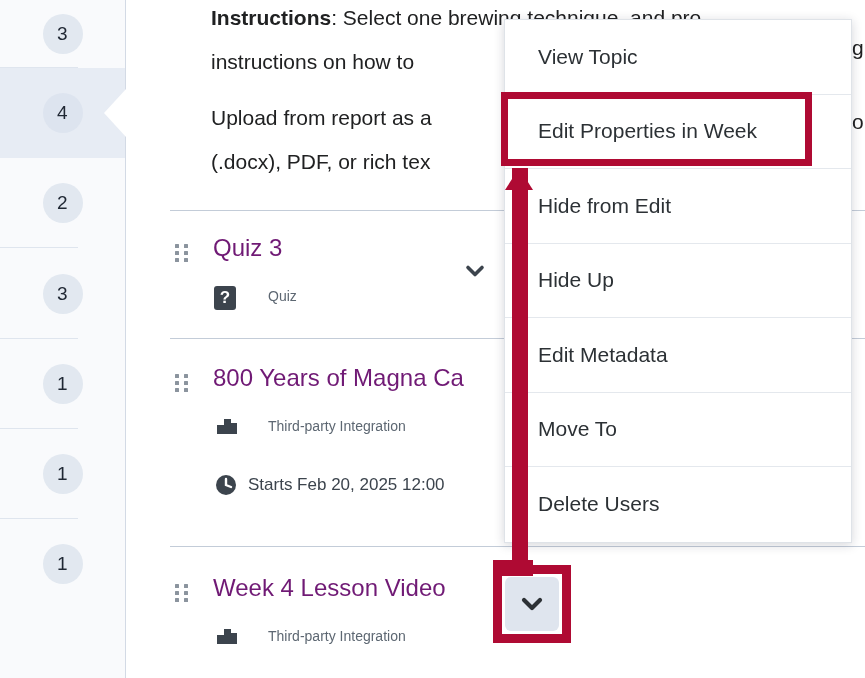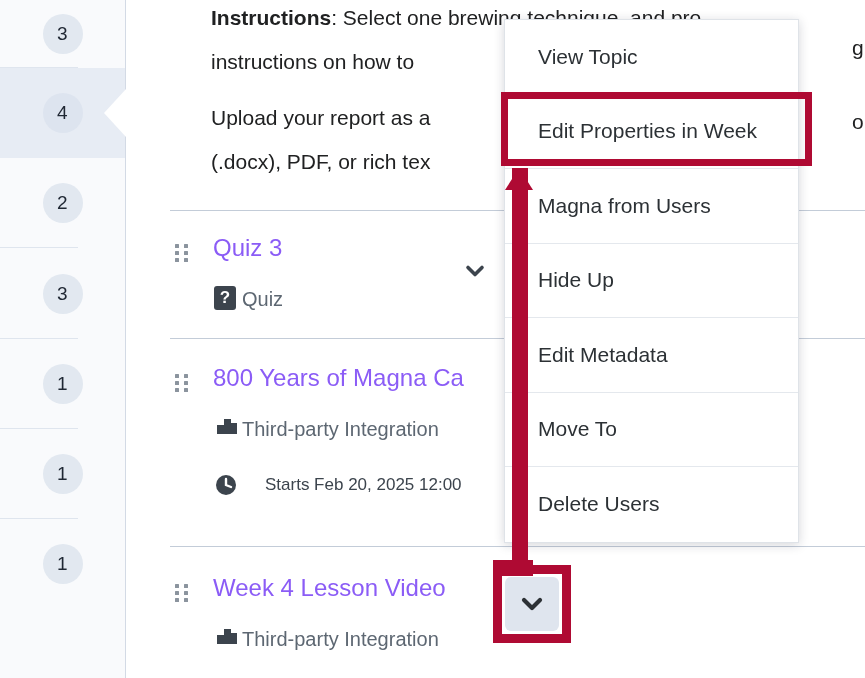--- a/index.html
+++ b/index.html
@@ -102,38 +102,37 @@
   }
   .grip i {
     display: block;
     width: 4px; height: 4px;
     background: #8b949e;
     border-radius: .5px;
   }
   .row-title {
     position: absolute;
     left: 87px; top: -6px;
-    color: #8b5cf6;
+    color: #701a75;
     font-size: 24px;
     white-space: nowrap;
   }
   .row-sub {
     position: absolute;
-    left: 116px;
+    left: 142px;
     color: #5d6772;
-    font-size: 20px;
+    font-size: 14px;
     white-space: nowrap;
   }
   .row-sub2 {
     position: absolute;
     left: 88px;
     color: #3c444d;
     font-size: 17px;
     white-space: nowrap;
-    margin-left: 17px;
   }
   .ico {
     position: absolute;
     display: inline-block;
   }
   .ico-quiz {
     left: 88px;
     width: 22px; height: 24px;
     background: #3c444d;
     border-radius: 3px;
@@ -149,21 +148,21 @@
   .chev-plain {
     position: absolute;
     width: 30px; height: 30px;
   }
   .chev-plain svg { display: block; }
 
   
   .menu {
     position: absolute;
     left: 504px; top: 19px;
-    width: 295px;
+    width: 348px;
     background: #ffffff;
     border: 1px solid #dfe3e8;
     box-shadow: 0 2px 10px rgba(20,30,50,.18);
     z-index: 30;
   }
   .menu-item {
     height: 74.5px;
     display: flex;
     align-items: center;
     padding-left: 33px;
@@ -269,21 +268,21 @@
   </div>
 
   <div class="main">
 
     <div class="instructions">
       <div class="p1">
         <span><b>Instructions</b><span>: Select one brewing technique, and pro</span></span><br>
         <span>instructions on how to</span>
       </div>
       <div class="p2">
-        <span>Upload your report as a</span><br>
+        <span>Upload from report as a</span><br>
         <span>(.docx), PDF, or rich tex</span>
       </div>
     </div>
 
     <div class="hrule" style="top:210px;"></div>
 
     <div class="row" style="top:240px;">
       <div class="grip">
         <i></i>
           <i></i>
@@ -351,21 +350,21 @@
       <div class="row-sub" style="top:48px;">Third-party Integration</div>
     </div>
   </div>
 
   <div style="position:absolute; left:852px; top:36px; font-size:21px; color:#202122; z-index:5;">g</div>
   <div style="position:absolute; left:852px; top:110px; font-size:21px; color:#202122; z-index:5;">o</div>
 
   <div class="menu">
     <div class="menu-item">View Topic</div>
     <div class="menu-item">Edit Properties in Week</div>
-    <div class="menu-item">Magna from Users</div>
+    <div class="menu-item">Hide from Edit</div>
     <div class="menu-item">Hide Up</div>
     <div class="menu-item">Edit Metadata</div>
     <div class="menu-item">Move To</div>
     <div class="menu-item">Delete Users</div>
   </div>
 
   <div class="ann-arrow"></div>
   <div class="ann-arrow-head"></div>
   <div class="ann-elbow"></div>
   <div class="hl-box"></div>

